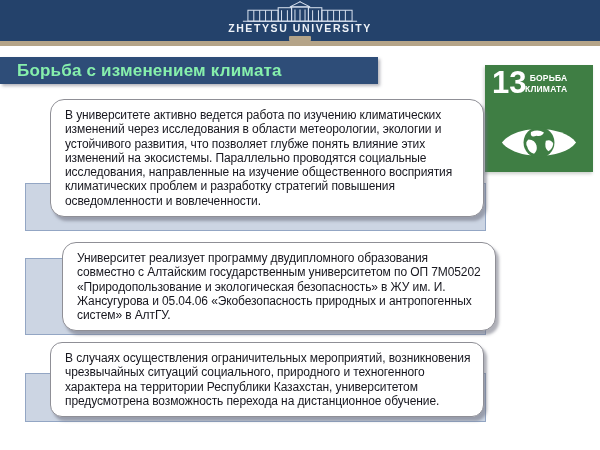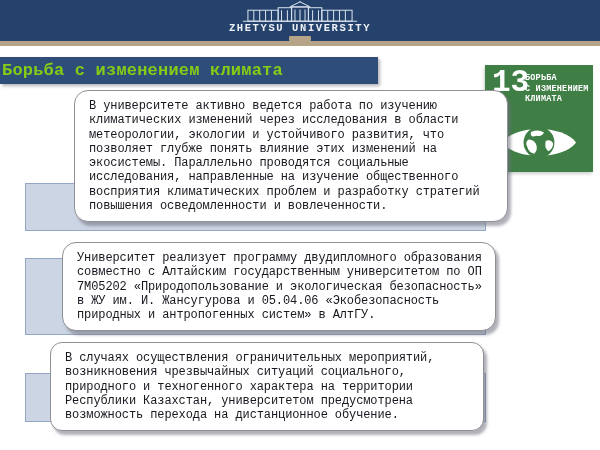--- a/index.html
+++ b/index.html
@@ -1,49 +1,49 @@
 <!DOCTYPE html>
 <html style="--brand-navy: #24426b; --title-blue: #2e4d78; --gold: #b5a488; --sdg-green: #3f7e44; --accent-fill: #ccd5e3; --accent-border: #93a6c4;"><head>
 <meta charset="utf-8">
 <style>
   html,body{margin:0;padding:0;}
   body{font-family:"Liberation Sans", sans-serif; background:#e9e9e9;}
-  .slide{position:relative;width:600px;height:450px;background:#ffffff;overflow:hidden;margin:0 auto;font-family:Liberation Mono, monospace;}
+  .slide{position:relative;width:600px;height:450px;background:#ffffff;overflow:hidden;margin:0 auto;}
 
   
   .top-band{position:absolute;left:0;top:0;width:600px;height:41px;background:var(--brand-navy);}
   .logo{position:absolute;left:50%;top:1px;transform:translateX(-50%);text-align:center;width:220px;}
   .logo svg{display:block;margin:0 auto;}
   .univ-name{display:block;color:#eef2f8;font-size:10.5px;font-weight:bold;letter-spacing:1.6px;margin-top:0px;white-space:nowrap;}
   .year-ribbon{display:block;width:22px;height:5px;background:var(--gold);margin:2px auto 0 auto;border-radius:1px;}
 
   .gold-line{position:absolute;left:0;top:41px;width:600px;height:5px;background:var(--gold);}
 
   
   .title-bar{position:absolute;left:0;top:57px;width:378px;height:27px;background:var(--title-blue);
     box-shadow:2px 2px 3px rgba(40,40,60,.35);display:flex;align-items:center;}
-  .title-bar span{color:#84cc16;font-weight:bold;font-size:17px;padding-left:2px;letter-spacing:.2px;white-space:nowrap;}
+  .title-bar span{color:#86efac;font-weight:bold;font-size:17px;padding-left:17px;letter-spacing:.2px;white-space:nowrap;}
 
   
   .sdg-badge{position:absolute;left:485px;top:65px;width:108px;height:107px;background:var(--sdg-green);
     box-shadow:-1px 2px 3px rgba(60,70,60,.25);}
   .sdg-number{position:absolute;left:7px;top:0px;color:#fff;font-size:31px;font-weight:bold;line-height:1.15;}
-  .sdg-label{position:absolute;left:40px;top:8px;color:#fff;font-weight:bold;font-size:8.5px;line-height:1.25;letter-spacing:.2px;}
+  .sdg-label{position:absolute;left:40px;top:8px;color:#fff;font-weight:bold;font-size:8.5px;line-height:1.25;letter-spacing:.2px;text-align:right;}
   .sdg-label span{display:block;}
   .sdg-eye{position:absolute;left:50%;top:54px;transform:translateX(-50%);}
 
   
   .accent-rect{position:absolute;left:25px;width:461px;background:var(--accent-fill);border:1px solid var(--accent-border);box-sizing:border-box;}
   .accent-1{top:183px;height:48px;}
   .accent-2{top:258px;height:77px;}
   .accent-3{top:373px;height:49px;}
 
   .text-box{position:absolute;left:50px;width:434px;background:#ffffff;border:1px solid #8f8f96;border-radius:14px;
     box-shadow:3px 4px 3px rgba(110,112,125,.55);box-sizing:border-box;padding:8px 12px 8px 14px;}
-  .box-1{top:90px;min-height:116px;margin-left:24px;}
+  .box-1{top:99px;min-height:116px;}
   .box-2{top:242px;min-height:80px;margin-left:12px;}
   .box-3{top:342px;min-height:62px;border-radius:12px;}
   .text-box p{margin:0;font-size:12px;line-height:1.19;color:#17171f;letter-spacing:-0.1px;}
 </style>
 </head>
 <body>
 
 <div class="slide">
 
   <div class="top-band">
@@ -83,21 +83,20 @@
   <div class="gold-line"></div>
 
   <div class="title-bar">
     <span>Борьба с изменением климата</span>
   </div>
 
   <div class="sdg-badge">
     <div class="sdg-number">13</div>
     <div class="sdg-label">
       <span>БОРЬБА</span>
-      <span>С ИЗМЕНЕНИЕМ</span>
       <span>КЛИМАТА</span>
     </div>
     <svg class="sdg-eye" width="80" height="47" viewBox="0 0 64 38">
       <path d="M2,19 C13,4.5 51,4.5 62,19 C51,33.5 13,33.5 2,19 Z" fill="#ffffff"></path>
       <circle cx="32" cy="19" r="12.5" fill="#3f7e44"></circle>
       <path d="M25.5,10.5 q6,-2.5 10.5,0.5 q-1.5,3.5 -6,2.5 q-5.5,2 -4.5,-3" fill="#ffffff"></path>
       <path d="M23.5,16.5 q5.5,0.5 6.5,5 q1,4.5 -2,6.5 q-4.5,-1 -5.5,-5.5 q-2,-4 1,-6" fill="#ffffff"></path>
       <path d="M37.5,17.5 q4.5,-1.5 6,2.5 q-0.5,4.5 -4,6 q-3.5,-2.5 -2,-8.5" fill="#ffffff"></path>
     </svg>
   </div>

